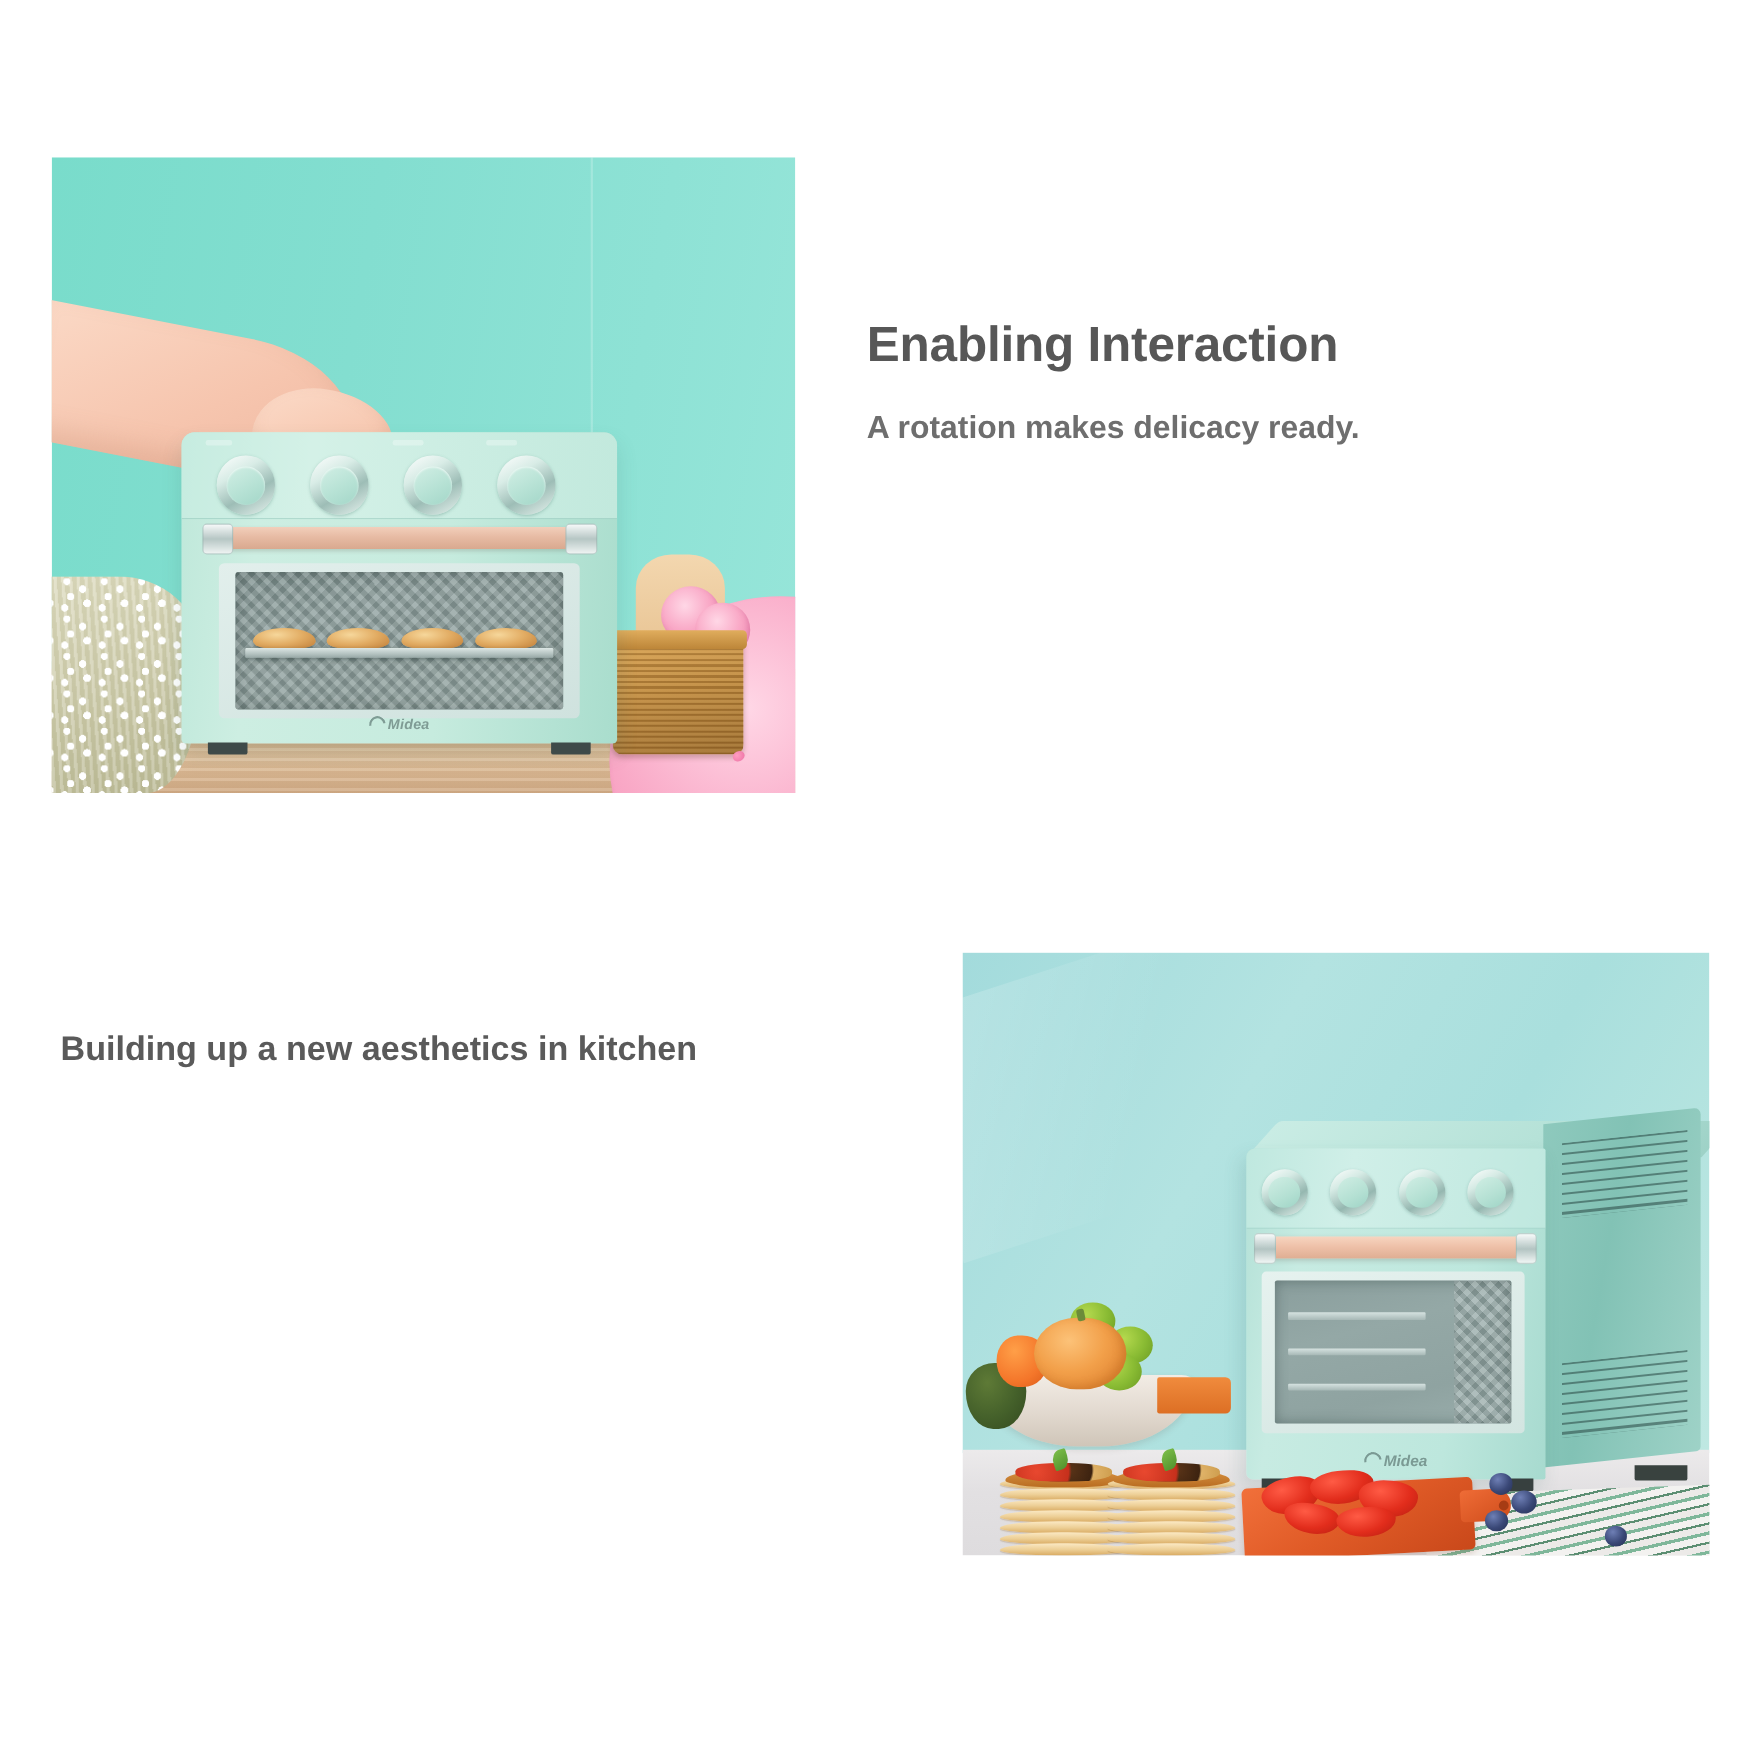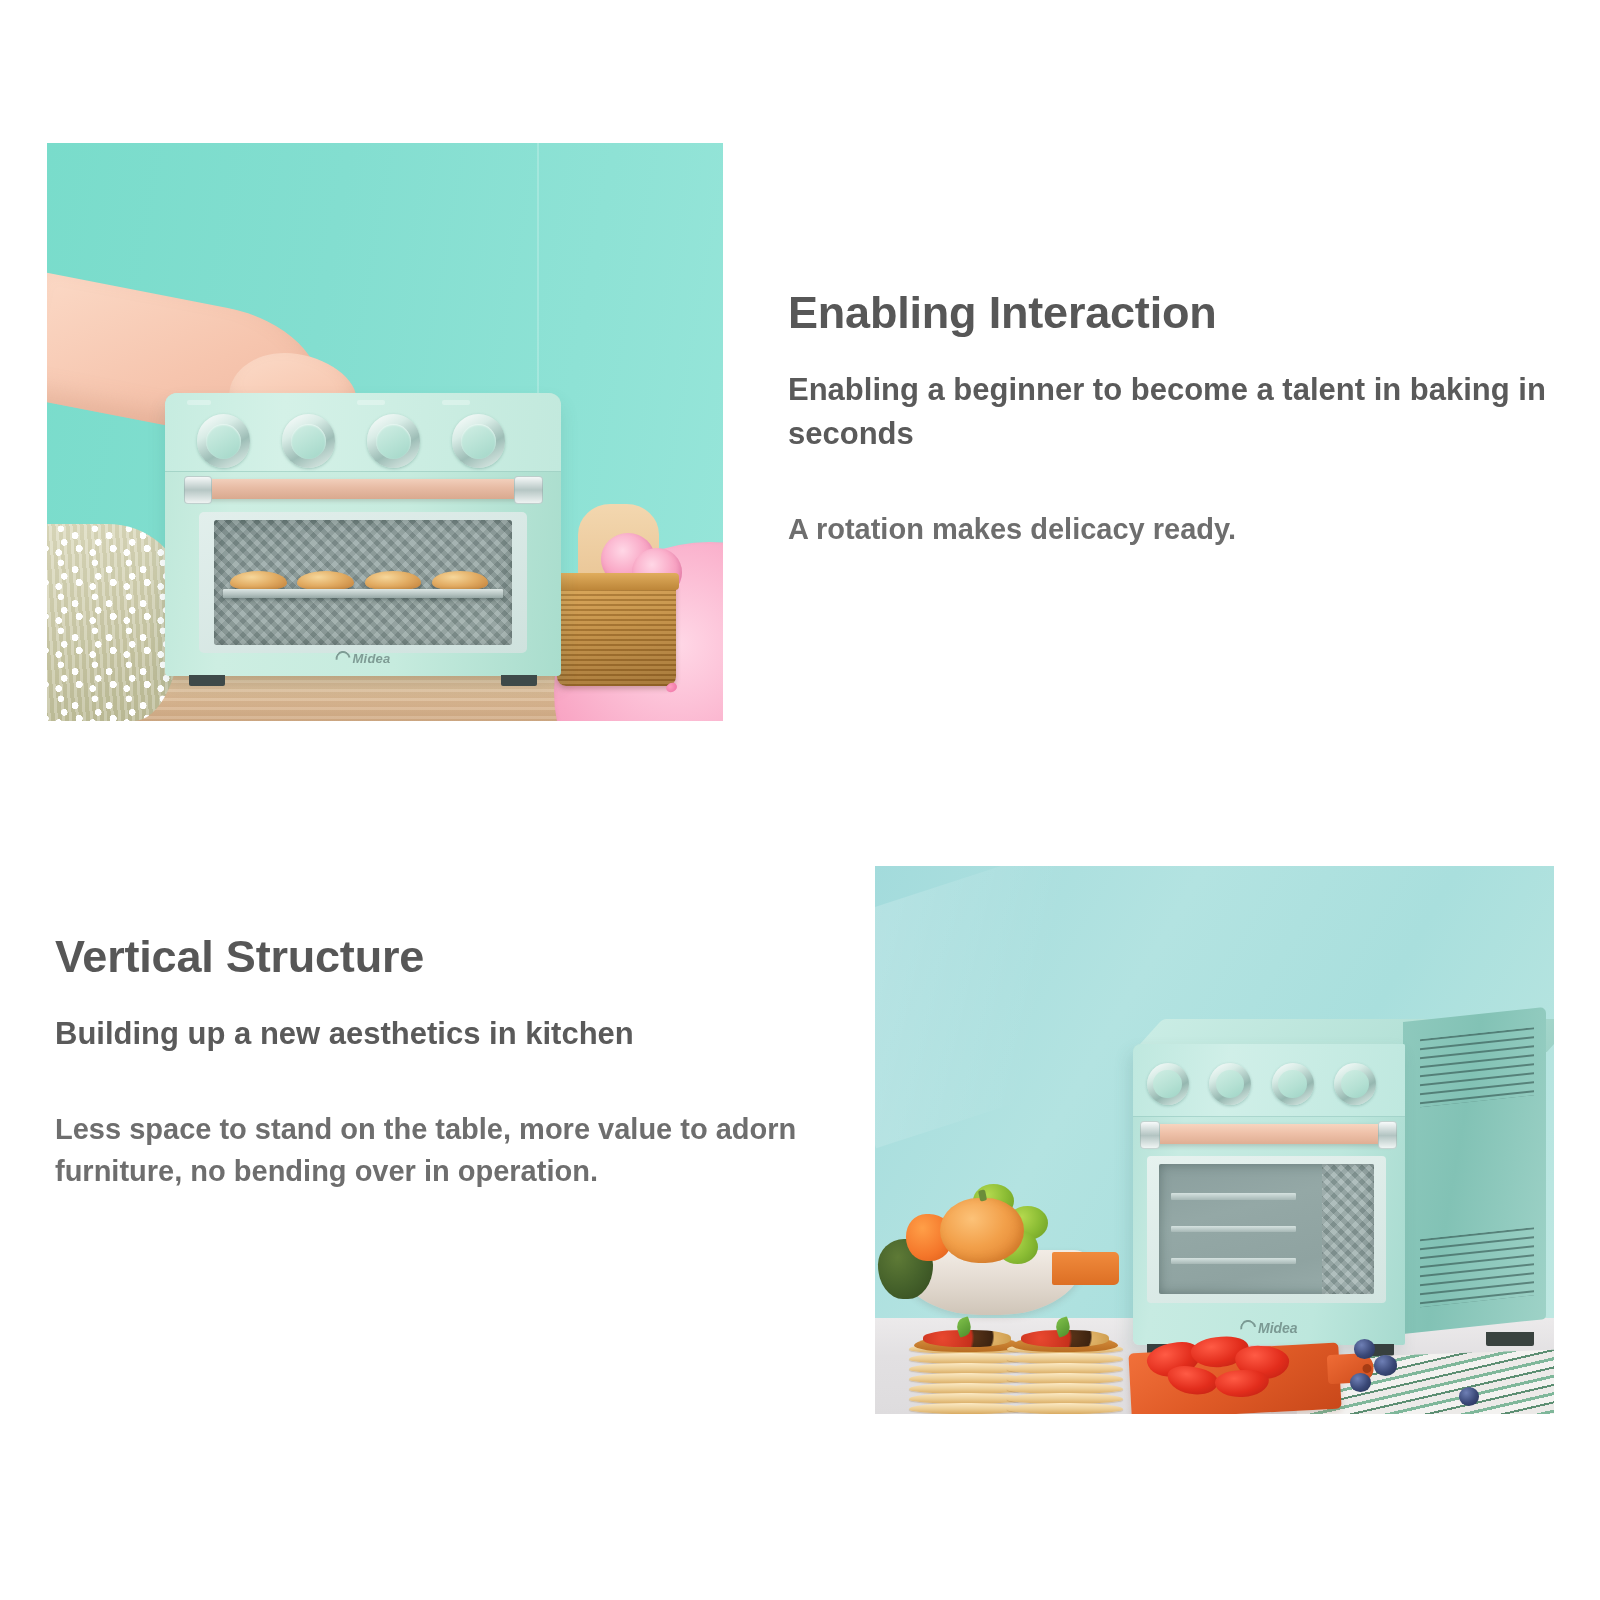--- a/index.html
+++ b/index.html
@@ -586,28 +586,25 @@
           <span>Midea</span>
         </div>
         <div class="t-leg t-leg-l"></div>
         <div class="t-leg t-leg-r"></div>
       </div>
     </div>
   </div>
 
   <div class="text-block" id="block-simplest">
     <h2 class="heading">Enabling Interaction</h2>
-    <p class="subheading">Enabling a beginner to become a talent in baking in seconds</p>
     <p class="body-copy">A rotation makes delicacy ready.</p>
   </div>
 
   <div class="text-block" id="block-vertical">
-    <h2 class="heading">Vertical Structure</h2>
     <p class="subheading">Building up a new aesthetics in kitchen</p>
-    <p class="body-copy">Less space to stand on the table, more value to adorn furniture, no bending over in operation.</p>
   </div>
 
   <div class="photo" id="photo-bottom">
     <div class="scene">
       <div class="b-wall"></div>
       <div class="b-shadow-diag"></div>
       <div class="b-counter"></div>
 
       <div class="b-oven-topface"></div>
       <div class="b-oven-side">

